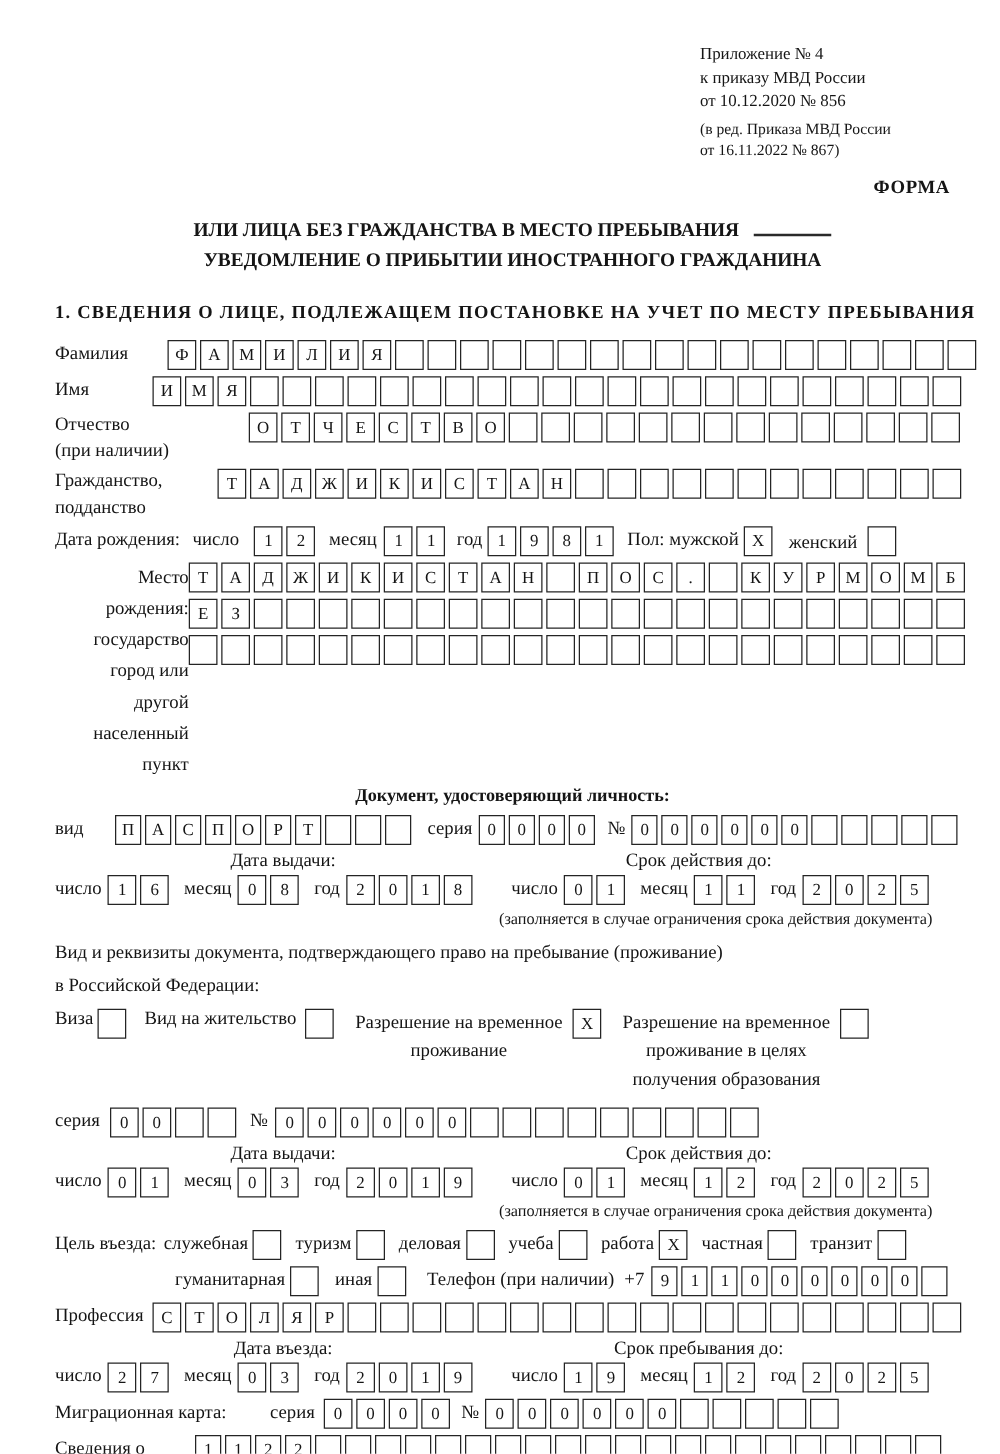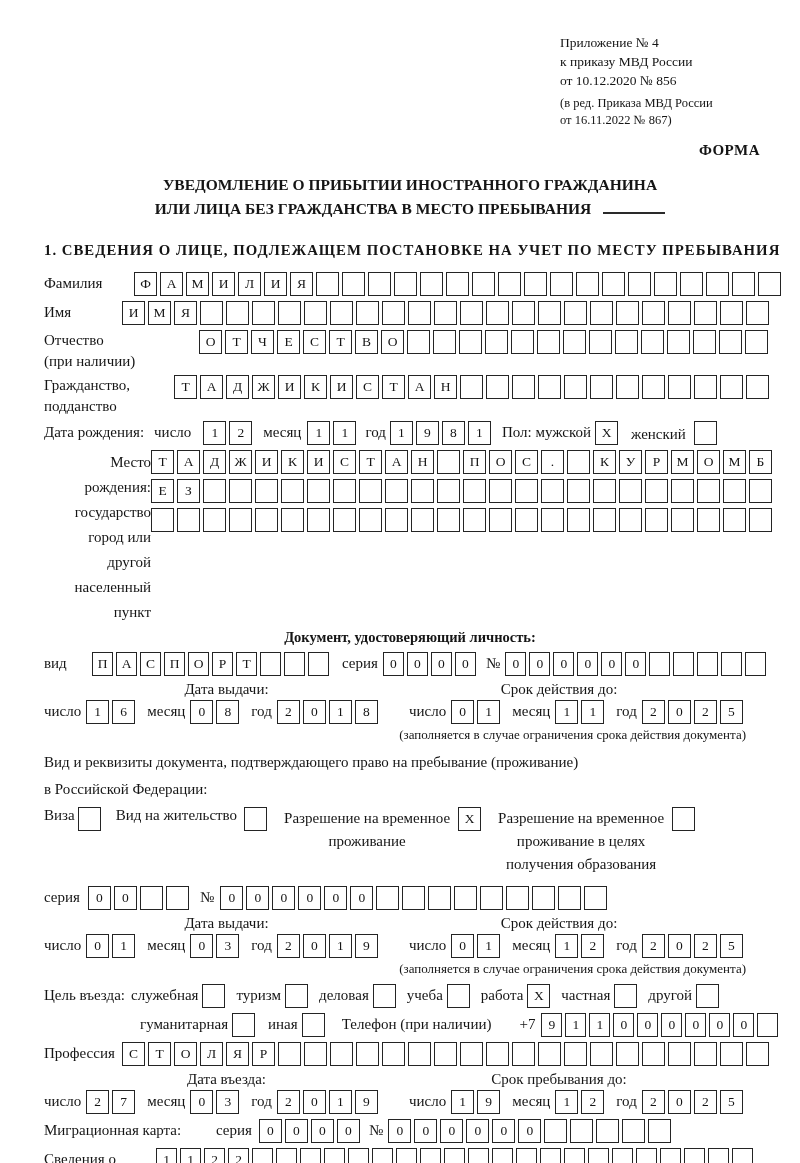--- a/index.html
+++ b/index.html
@@ -81,24 +81,24 @@
     <div>к приказу МВД России</div>
     <div>от 10.12.2020 № 856</div>
   </div>
   <div class="edition">
     <div>(в ред. Приказа МВД России</div>
     <div>от 16.11.2022 № 867)</div>
   </div>
   <div class="form-label">ФОРМА</div>
 
   <div class="title">
-    <div>УВЕДОМЛЕНИЕ О ПРИБЫТИИ ИНОСТРАННОГО ГРАЖДАНИНА</div>
     <div>
       <span>ИЛИ ЛИЦА БЕЗ ГРАЖДАНСТВА В МЕСТО ПРЕБЫВАНИЯ</span><span class="t-underline"></span>
     </div>
+    <div>УВЕДОМЛЕНИЕ О ПРИБЫТИИ ИНОСТРАННОГО ГРАЖДАНИНА</div>
   </div>
 
   <div class="sec-heading">1. СВЕДЕНИЯ О ЛИЦЕ, ПОДЛЕЖАЩЕМ ПОСТАНОВКЕ НА УЧЕТ ПО МЕСТУ ПРЕБЫВАНИЯ</div>
 
   <div class="frow first-rows">
     <span class="lbl lblcol w78">Фамилия</span>
     <div class="cells">
         <div class="cell">Ф</div>
         <div class="cell">А</div>
         <div class="cell">М</div>
@@ -545,36 +545,36 @@
         <div class="cell"></div>
       </div>
     <span class="lbl">работа</span>
     <div class="cells">
         <div class="cell">X</div>
       </div>
     <span class="lbl">частная</span>
     <div class="cells">
         <div class="cell"></div>
       </div>
-    <span class="lbl">другой</span>
+    <span class="lbl">транзит</span>
     <div class="cells" style="margin-right:0">
         <div class="cell"></div>
       </div>
   </div>
 
   <div class="frow purpose-row" style="padding-left:96px">
     <span class="lbl">гуманитарная</span>
     <div class="cells" style="margin-right:10px">
         <div class="cell"></div>
       </div>
     <span class="lbl">иная</span>
     <div class="cells" style="margin-right:14px">
         <div class="cell"></div>
       </div>
-    <span class="lbl" style="margin-right:28px">Телефон (при наличии)</span>
+    <span class="lbl" style="margin-right:8px">Телефон (при наличии)</span>
     <span class="lbl" style="margin-right:6px">+7</span>
     <div class="cells sm">
         <div class="cell">9</div>
         <div class="cell">1</div>
         <div class="cell">1</div>
         <div class="cell">0</div>
         <div class="cell">0</div>
         <div class="cell">0</div>
         <div class="cell">0</div>
         <div class="cell">0</div>

